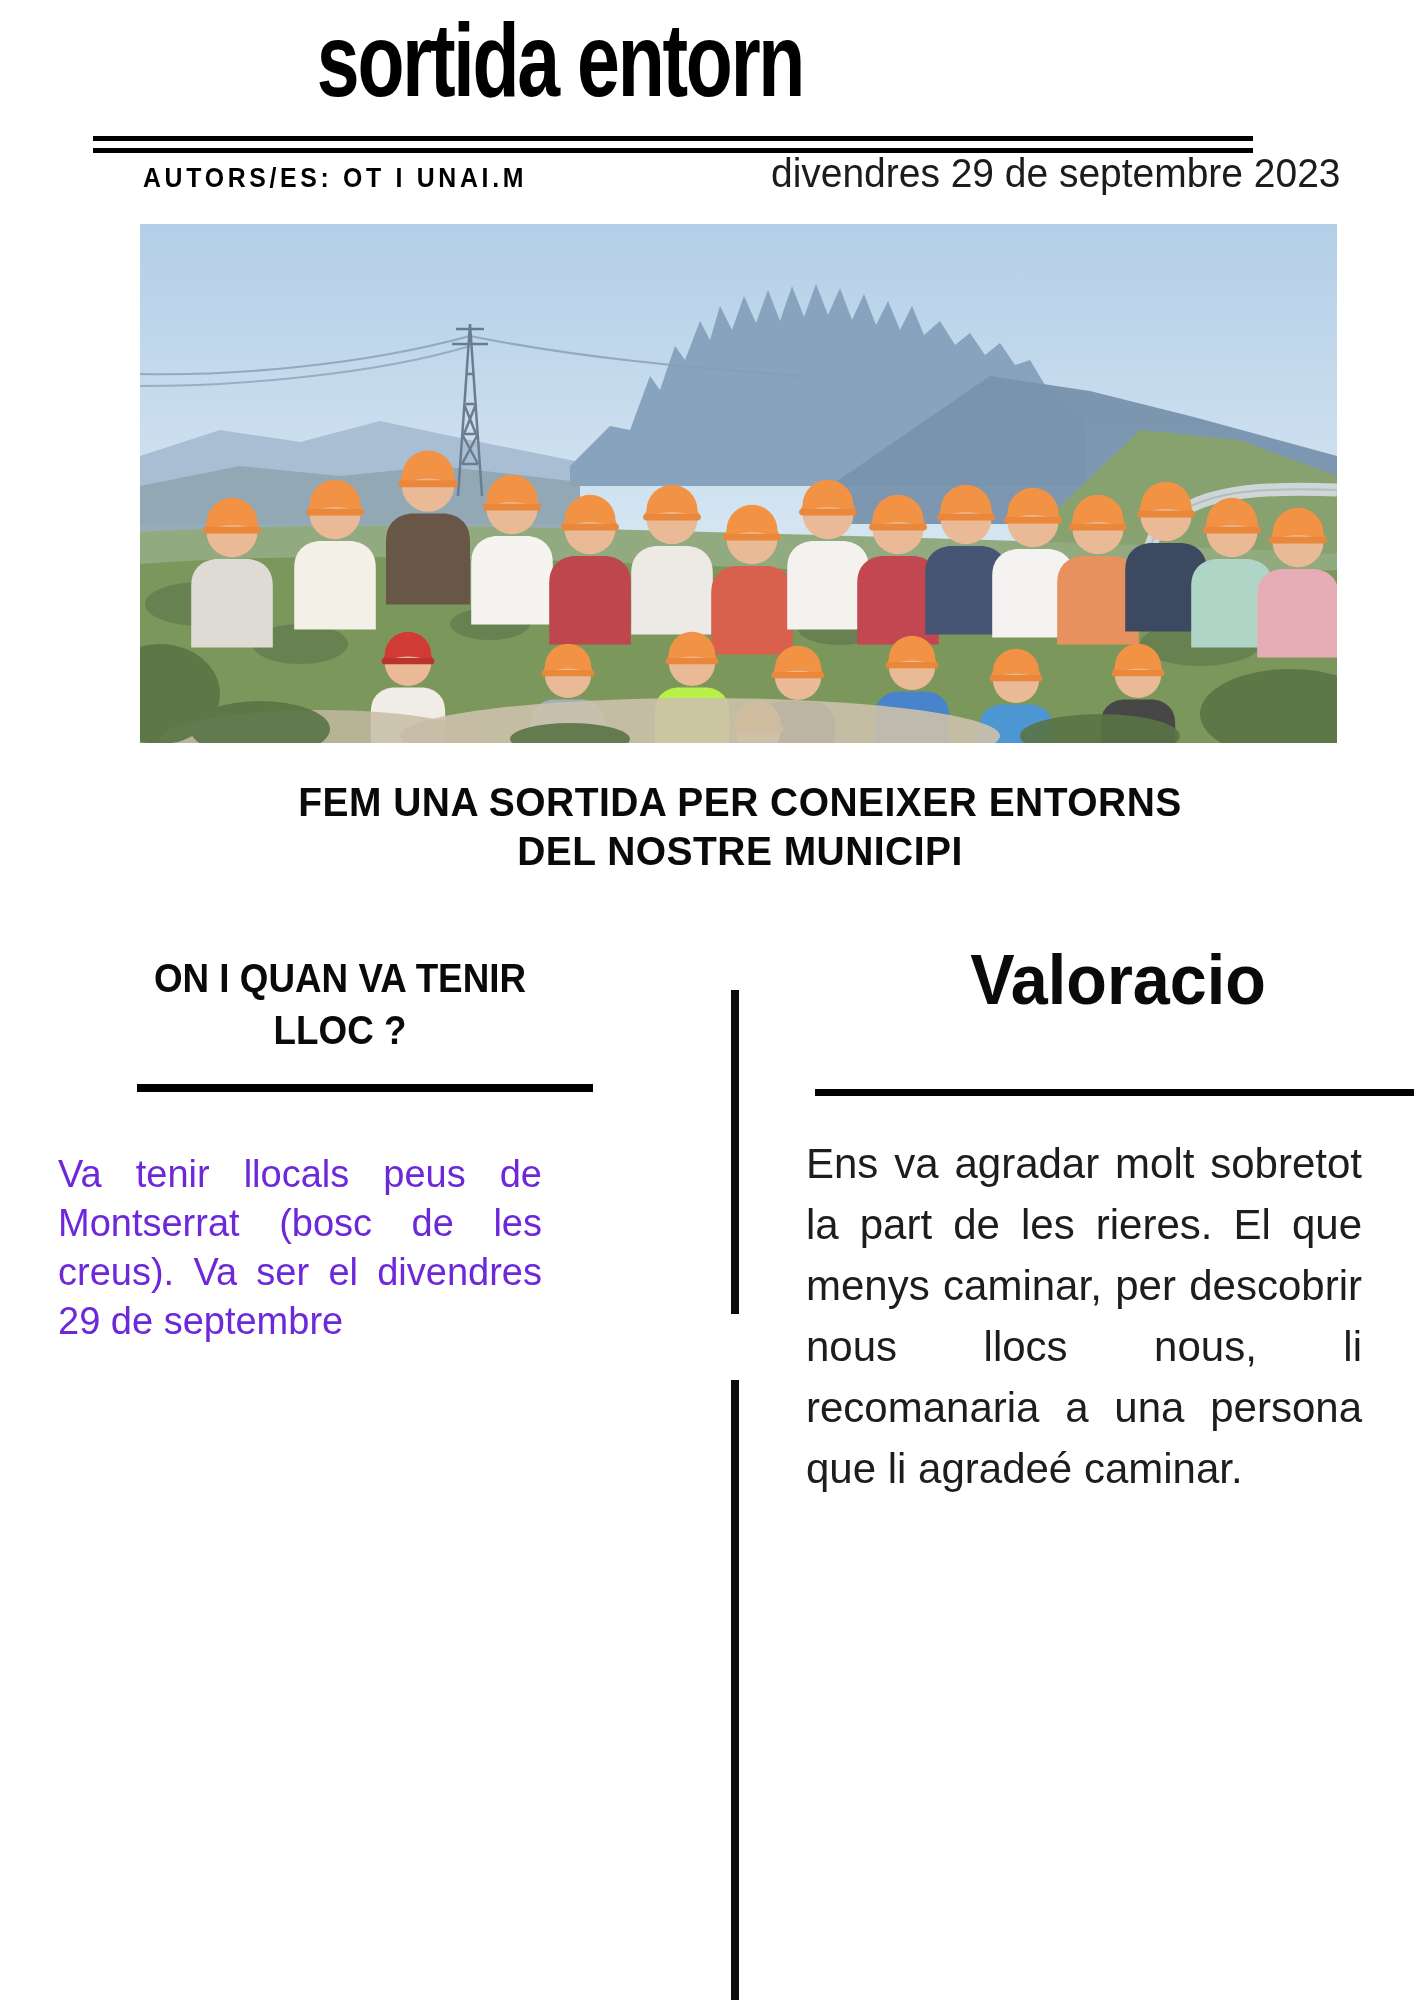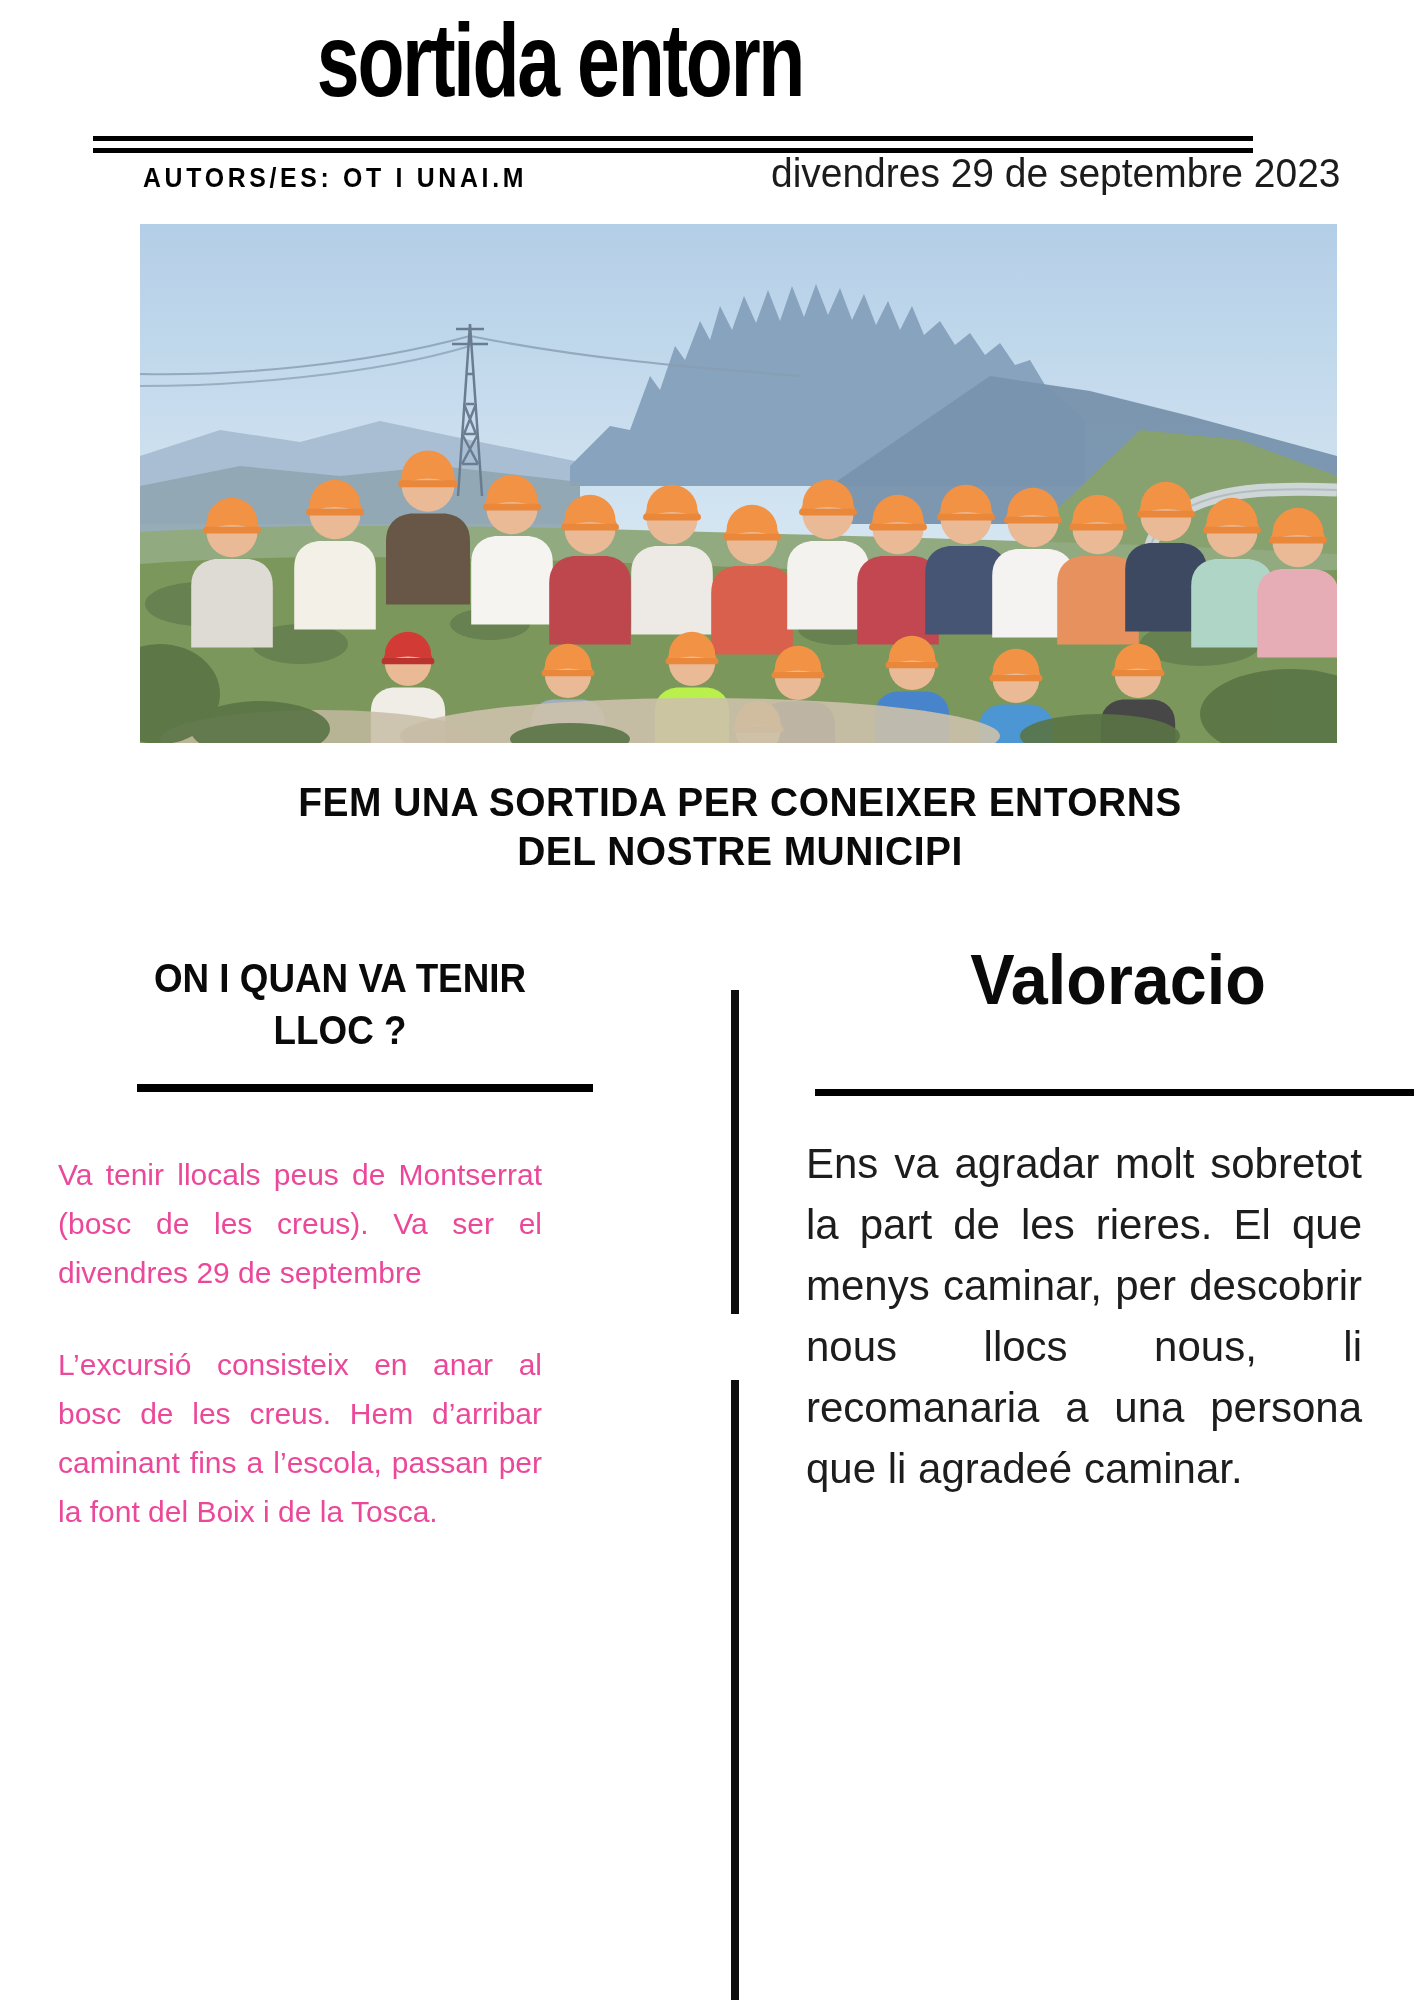--- a/index.html
+++ b/index.html
@@ -33,22 +33,22 @@
     top:778px;left:140px;width:1200px;text-align:center;font-weight:bold;
     font-size:41px;line-height:49px;color:#0a0a0a;letter-spacing:.5px;
     transform:scaleX(.95);transform-origin:50% 0;
   }
   
   .left-heading{
     top:952px;left:110px;width:460px;text-align:center;font-weight:bold;
     font-size:40px;line-height:52px;color:#0a0a0a;transform:scaleX(.92);transform-origin:50% 0;
   }
   .left-rule{top:1084px;left:137px;width:456px;height:8px;background:#000;}
-  .left-body{top:1150px;left:58px;width:484px;font-size:30px;line-height:49px;
-    text-align:justify;color:#ec4899;}
+  .left-body{top:1150px;left:58px;width:484px;font-size:38px;line-height:49px;
+    text-align:justify;color:#6d28d9;}
   .left-body p{margin:0 0 0 0;}
   .left-body p+p{margin-top:43px;}
   .divider{left:731px;width:8px;background:#0d0d0d;}
   .divider.seg1{top:990px;height:324px;}
   .divider.seg2{top:1380px;height:622px;}
   .val-heading{
     top:942px;left:820px;width:596px;text-align:center;font-weight:bold;
     font-size:70px;line-height:76px;color:#0a0a0a;transform:scaleX(.95);transform-origin:50% 0;
   }
   .val-rule{top:1089px;left:815px;width:599px;height:7px;background:#000;}
@@ -178,21 +178,20 @@
 
   <div class="abs caption">
     <div>FEM UNA SORTIDA PER CONEIXER ENTORNS</div>
     <div>DEL NOSTRE MUNICIPI</div>
   </div>
 
   <div class="abs left-heading">ON I QUAN VA TENIR LLOC ?</div>
   <div class="abs left-rule"></div>
   <div class="abs left-body">
     <p>Va tenir llocals peus de Montserrat (bosc de les creus). Va ser el divendres 29 de septembre</p>
-    <p>L’excursió consisteix en anar al bosc de les creus. Hem d’arribar caminant fins a l’escola, passan per la font del Boix i de la Tosca.</p>
   </div>
 
   <div class="abs divider seg1"></div>
   <div class="abs divider seg2"></div>
 
   <div class="abs val-heading">Valoracio</div>
   <div class="abs val-rule"></div>
   <div class="abs right-body">
     <p>Ens va agradar molt sobretot la part de les rieres. El que menys caminar, per descobrir nous llocs nous, li recomanaria a una persona que li agradeé caminar.</p>
   </div>

